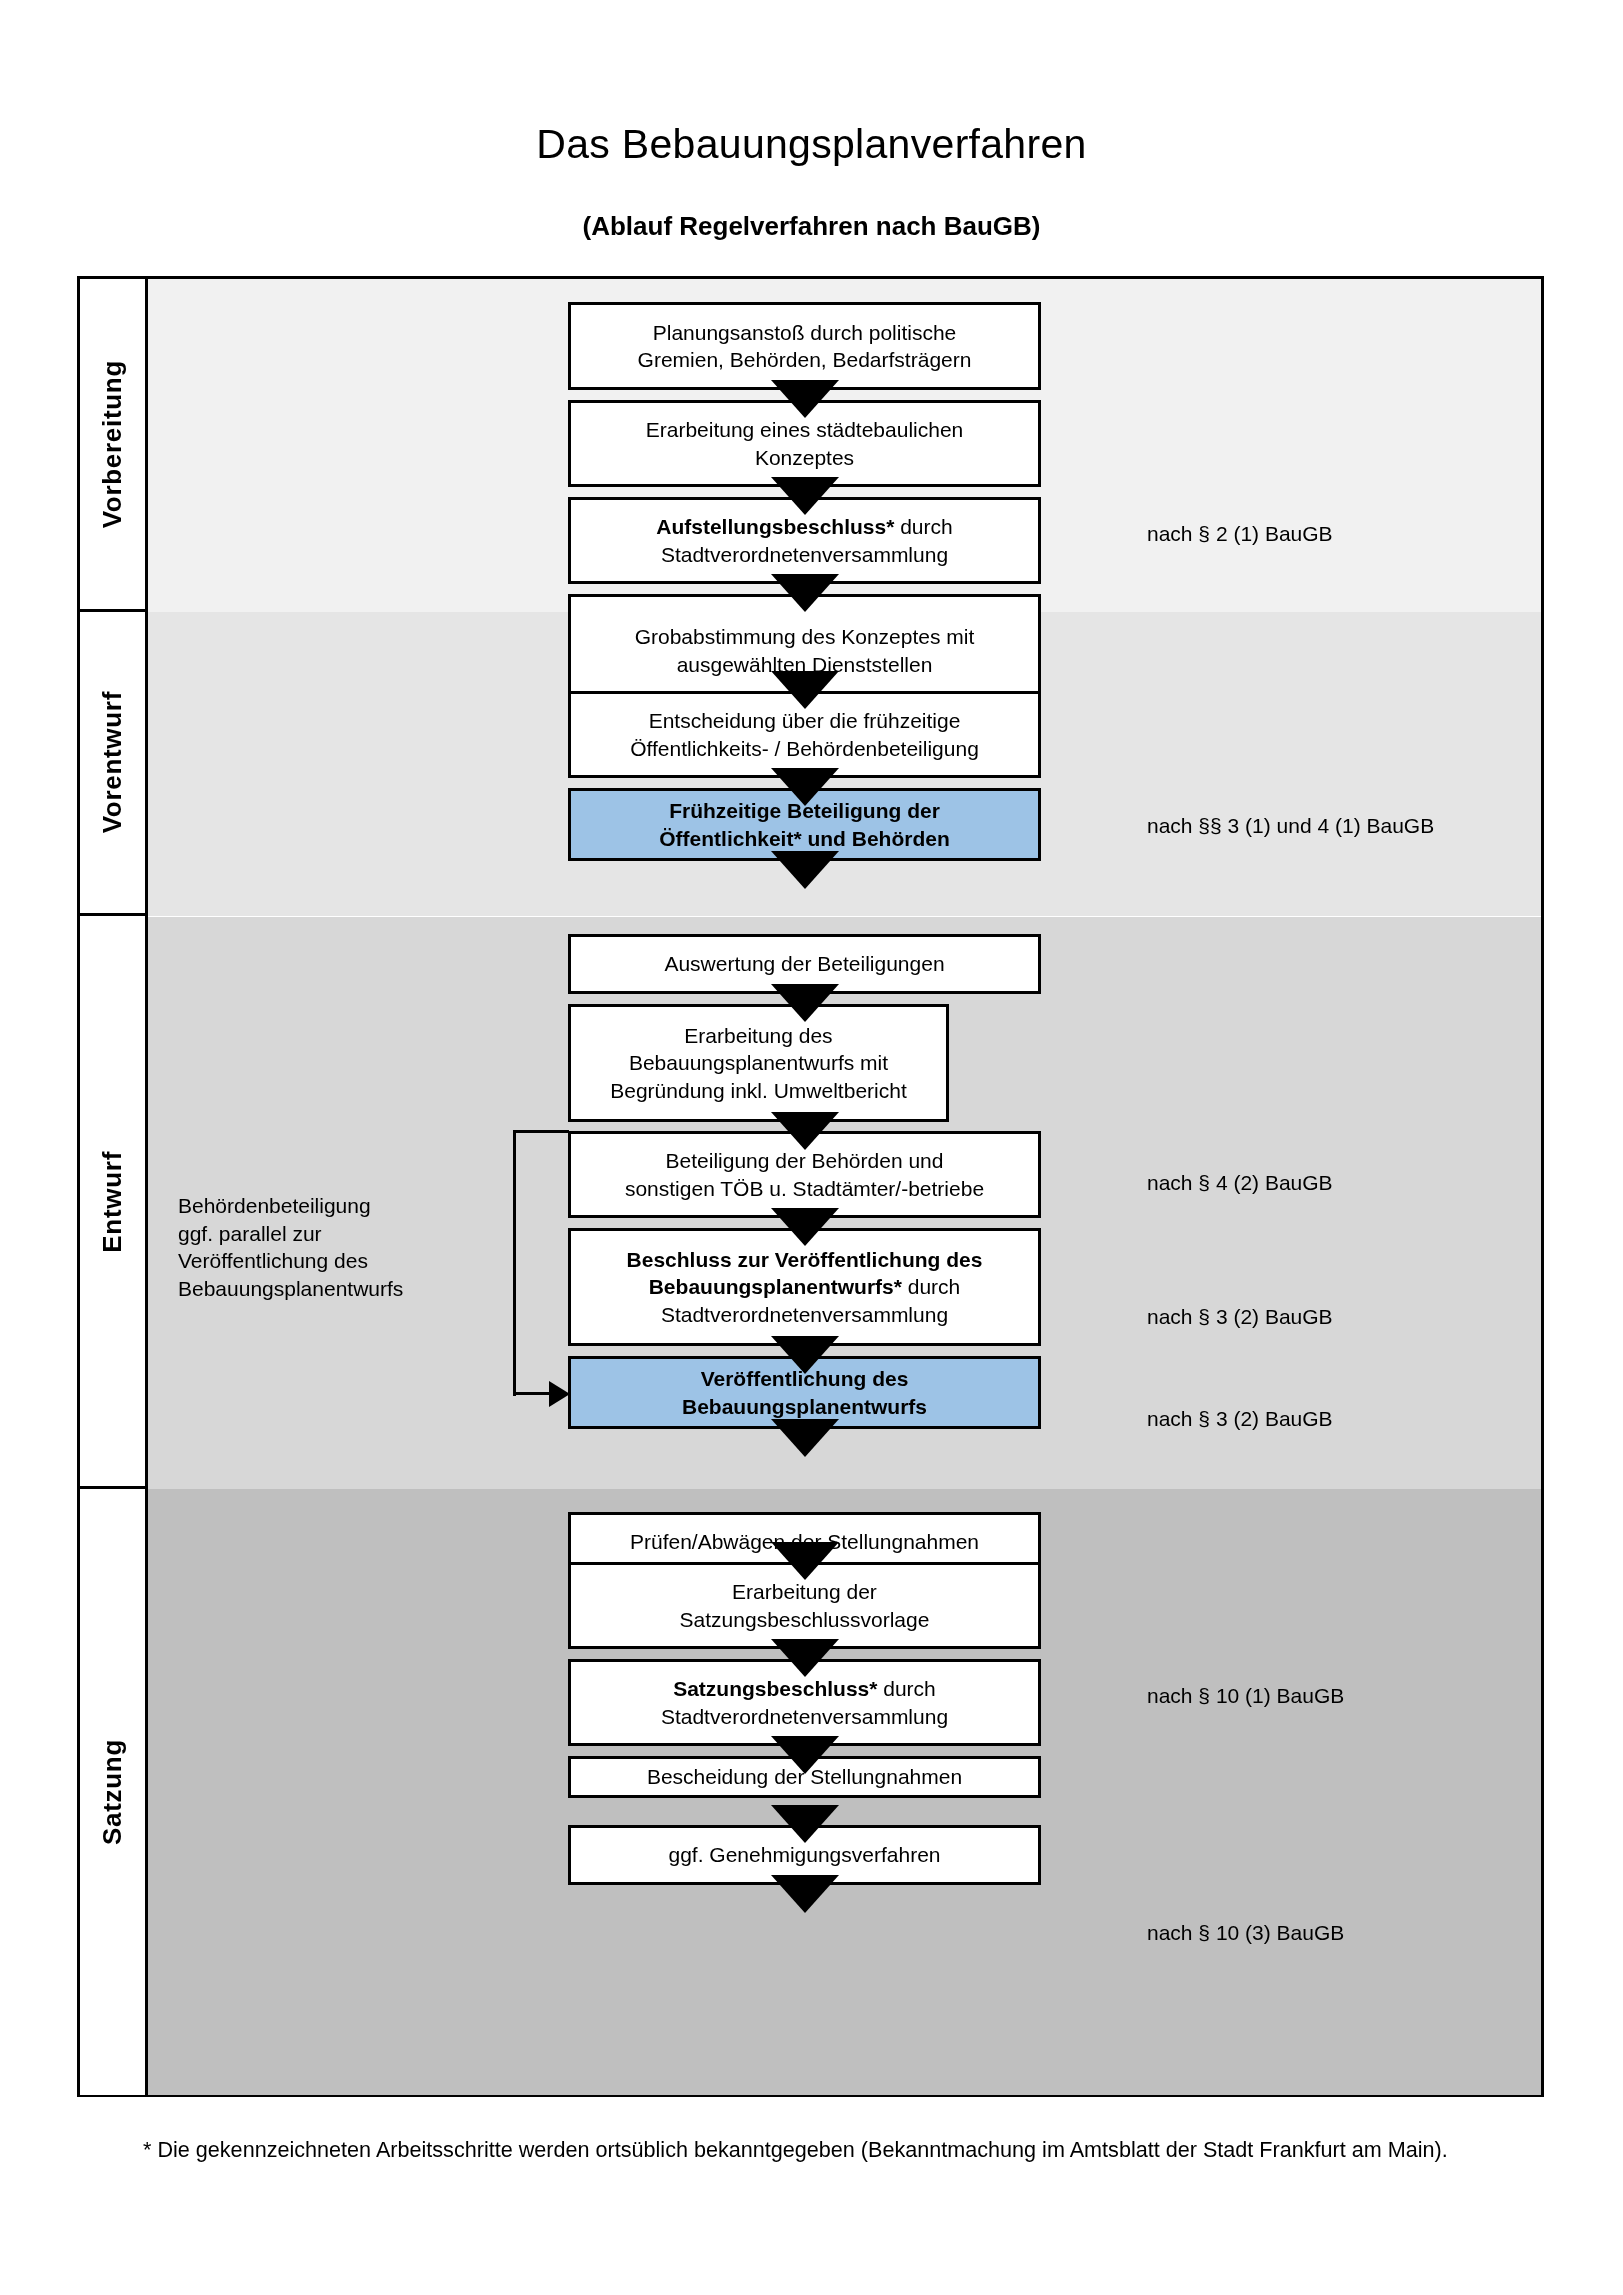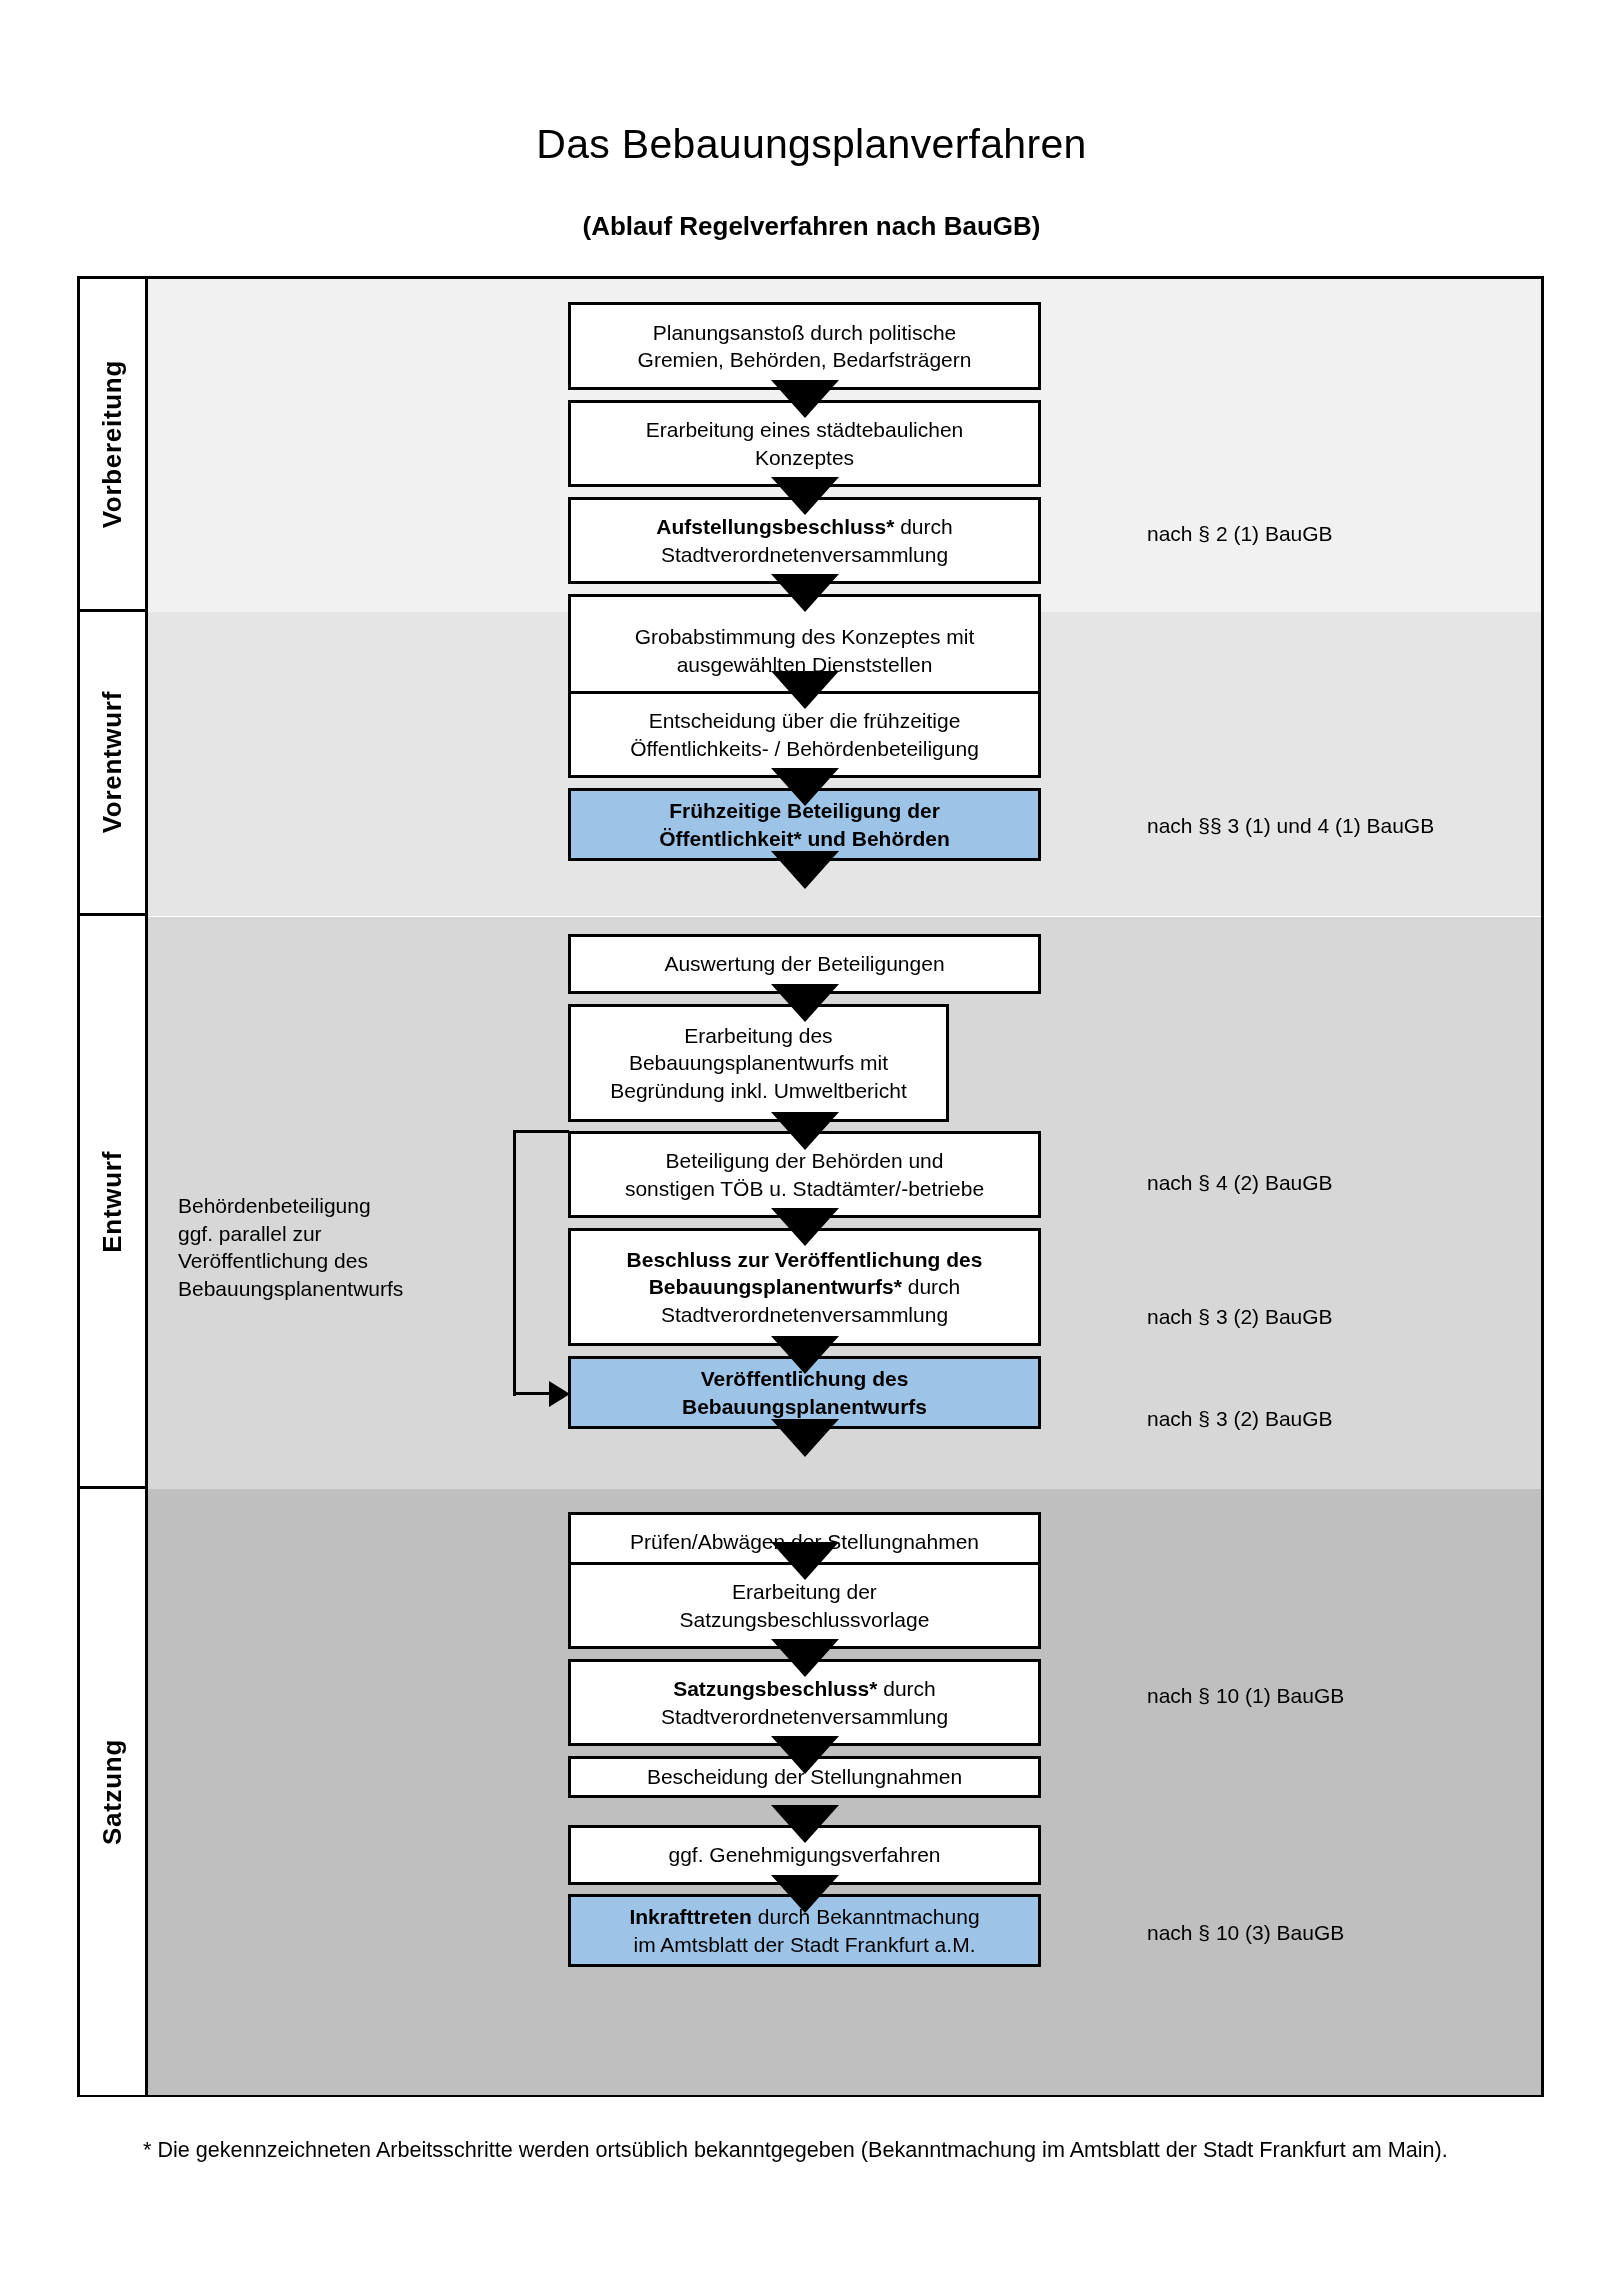--- a/index.html
+++ b/index.html
@@ -273,24 +273,20 @@
   <div class="pbox" style="left:488px; top:1477px; width:473px; height:42px;">
     <span class="ln">Bescheidung der Stellungnahmen</span>
   </div>
   <div class="arrow-down" style="left:691px; top:1526px;"></div>
 
   <div class="pbox" style="left:488px; top:1546px; width:473px; height:60px;">
     <span class="ln">ggf. Genehmigungsverfahren</span>
   </div>
   <div class="arrow-down" style="left:691px; top:1596px;"></div>
 
-  <div class="pbox blue" style="left:488px; top:1615px; width:473px; height:73px;">
-    <span class="ln"><b class="b">Inkrafttreten</b><span> durch Bekanntmachung</span></span>
-    <span class="ln">im Amtsblatt der Stadt Frankfurt a.M.</span>
-  </div>
 
   <div class="side-note" style="left:98px; top:913px; width:327px;">
     <div>Behördenbeteiligung</div>
     <div>ggf. parallel zur</div>
     <div>Veröffentlichung des</div>
     <div>Bebauungsplanentwurfs</div>
   </div>
 
   <div class="conn-h-top" style="left:433px; top:851px; width:56px; height:3.3px;"></div>
 

